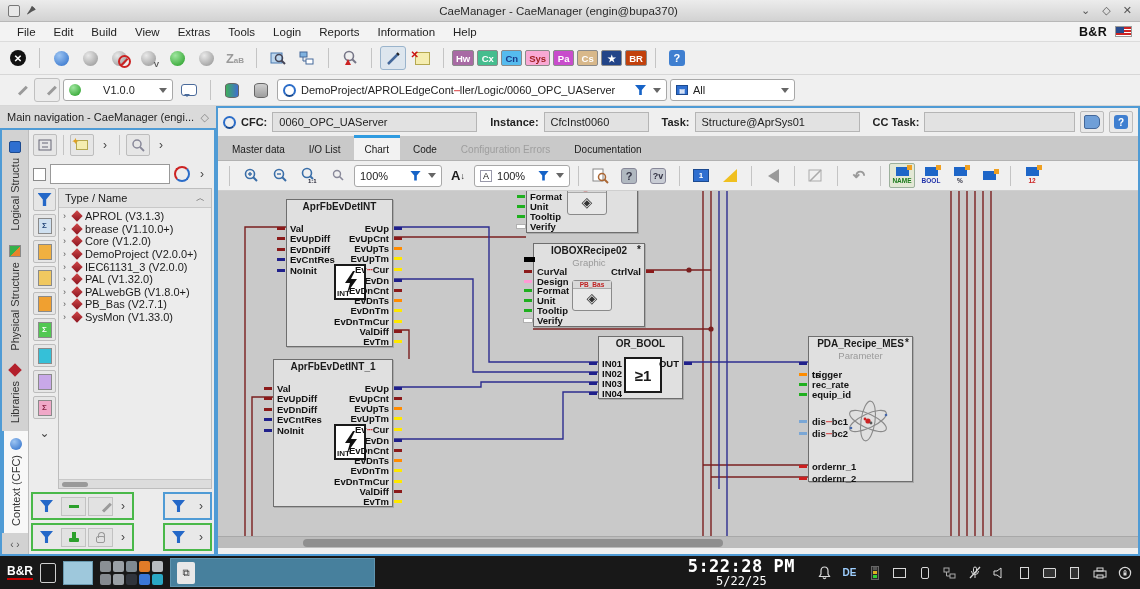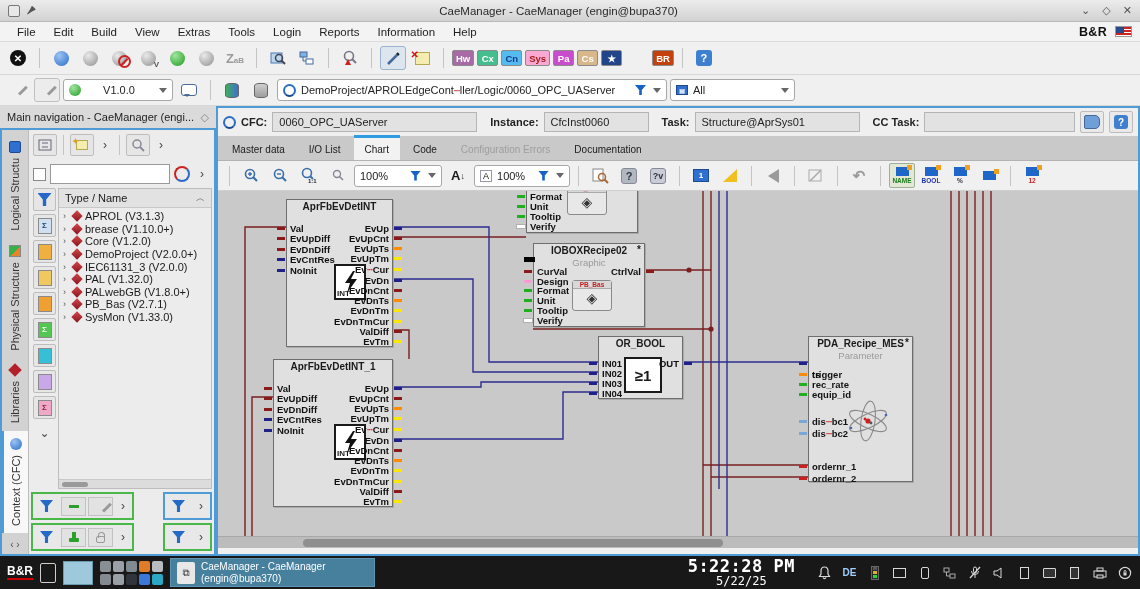--- a/index.html
+++ b/index.html
@@ -261,21 +261,21 @@
       </span>
     </span>
   <span class="sep"></span>
   <span class="badge" style="background: rgb(168, 106, 164); color: rgb(255, 255, 255);">Hw</span>
   <span class="badge" style="background: rgb(69, 189, 142); color: rgb(255, 255, 255);">Cx</span>
   <span class="badge" style="background: rgb(85, 187, 238); color: rgb(26, 58, 138);">Cn</span>
   <span class="badge" style="background: #f9a8d4; color: rgb(160, 32, 32);">Sys</span>
   <span class="badge" style="background: rgb(200, 76, 204); color: rgb(255, 255, 255);">Pa</span>
   <span class="badge" style="background: rgb(216, 184, 138); color: rgb(255, 255, 255);">Cs</span>
   <span class="badge" style="background: rgb(34, 68, 136); color: rgb(255, 255, 255);">★</span>
-  <span class="badge" style="background: #c2410c; color: rgb(255, 255, 255); margin-left: 27px;">BR</span>
+  <span class="badge" style="background: #c2410c; color: rgb(255, 255, 255);">BR</span>
   <span class="sep"></span>
   <span class="ti">
       <span class="qm">?</span>
     </span>
 </div>
 
 <div class="toolbar" id="toolbar2">
   <span class="ti">
       <span class="pen"></span>
     </span>
@@ -862,24 +862,20 @@
       <span class="ql" style="background: rgb(224, 123, 40);"></span>
       <span class="ql" style="background: rgb(184, 188, 192);"></span>
       <span class="ql" style="background: rgb(133, 138, 144);"></span>
       <span class="ql" style="background: rgb(154, 160, 165);"></span>
       <span class="ql" style="background: rgb(48, 52, 60);"></span>
       <span class="ql" style="background: rgb(59, 120, 216);"></span>
       <span class="ql" style="background: rgb(42, 168, 196);"></span>
     </span>
   <span class="task-btn">
     <span class="task-ico">⧉</span>
-    <span class="task-lines">
-      <div>CaeManager - CaeManager</div>
-      <div>(engin@bupa370)</div>
-    </span>
   </span>
   <span class="clock">
     <div class="t">5:22:28 PM</div>
     <div class="d">5/22/25</div>
   </span>
   <span class="tray">
     <span class="tray-ico">
         <svg width="13" height="14">
           <path d="M6.5 1 C4 1 3 3 3 5 L3 8 L1.5 10.5 H11.5 L10 8 L10 5 C10 3 9 1 6.5 1 Z" fill="none" stroke="#d8d8d8" stroke-width="1.2"></path>
           <path d="M5 11.5 a1.6 1.6 0 0 0 3 0" fill="none" stroke="#d8d8d8" stroke-width="1.2"></path>

